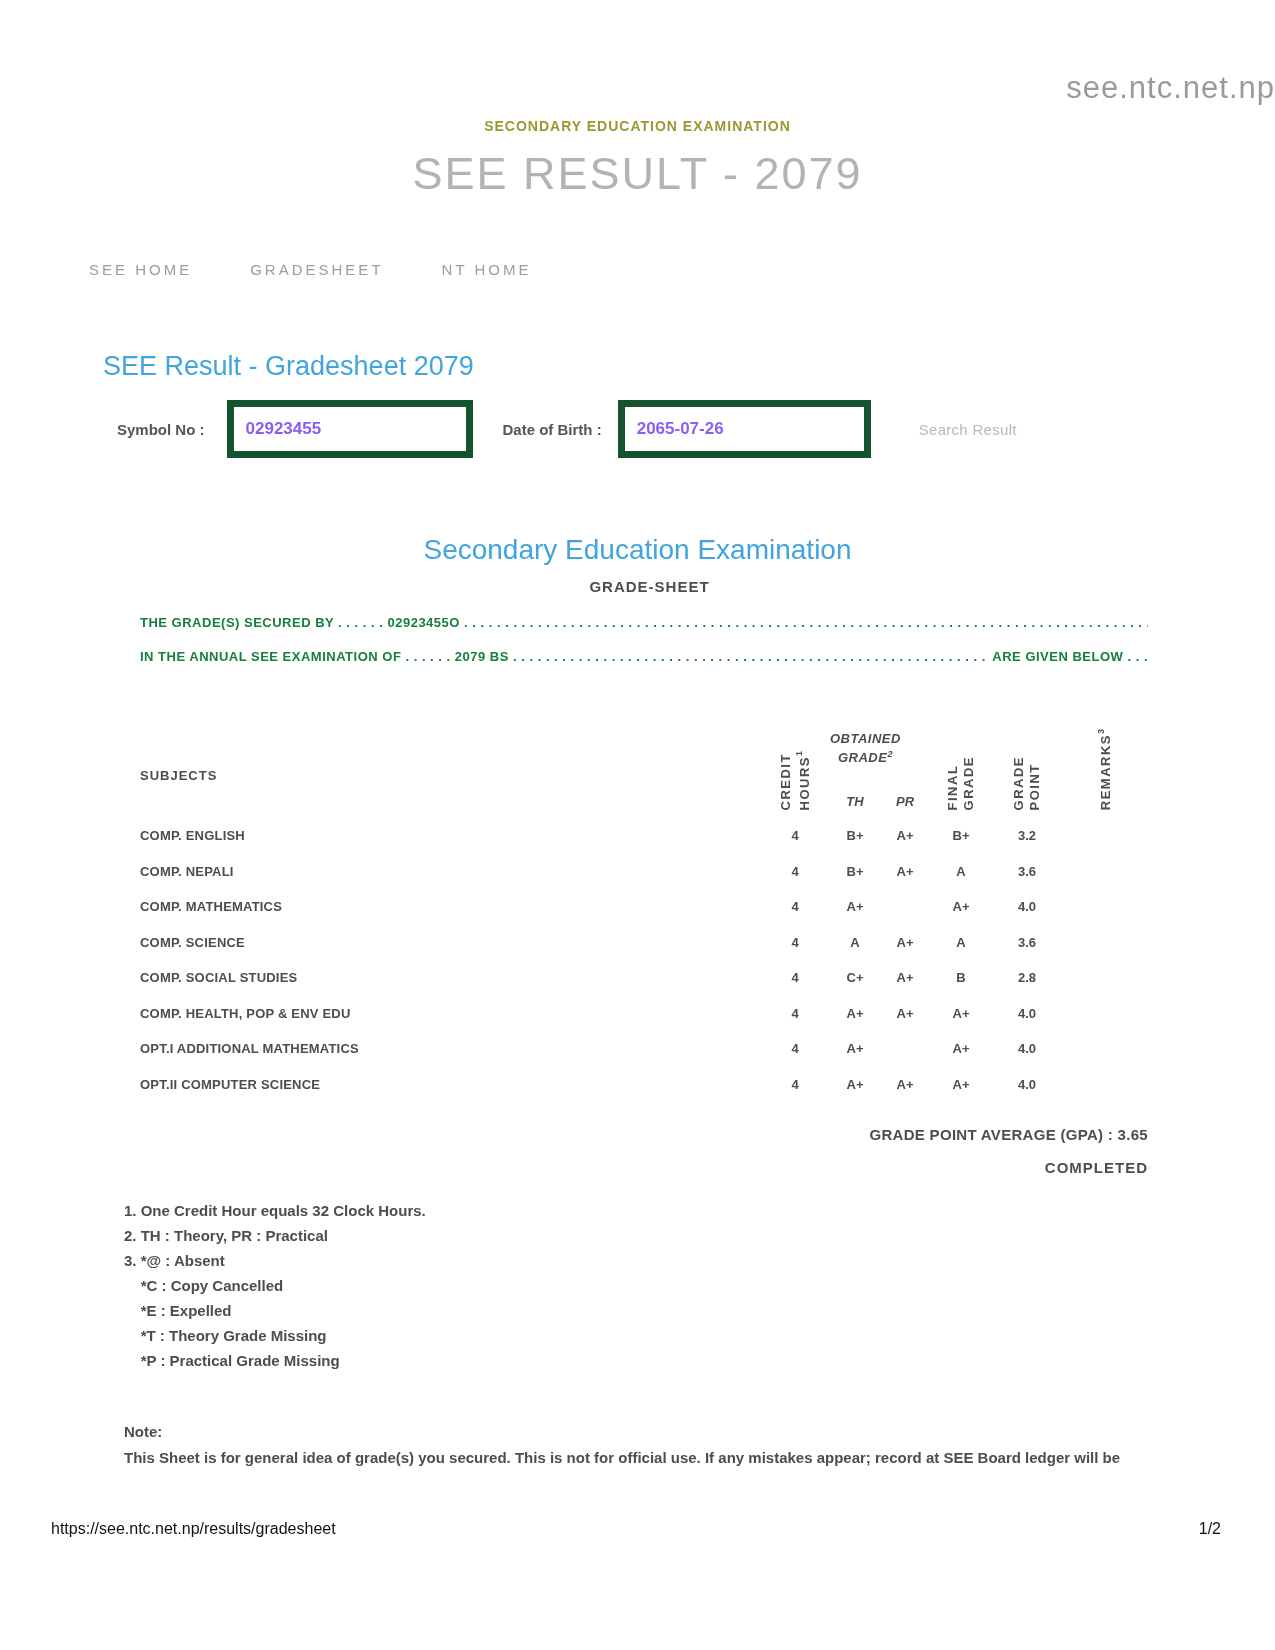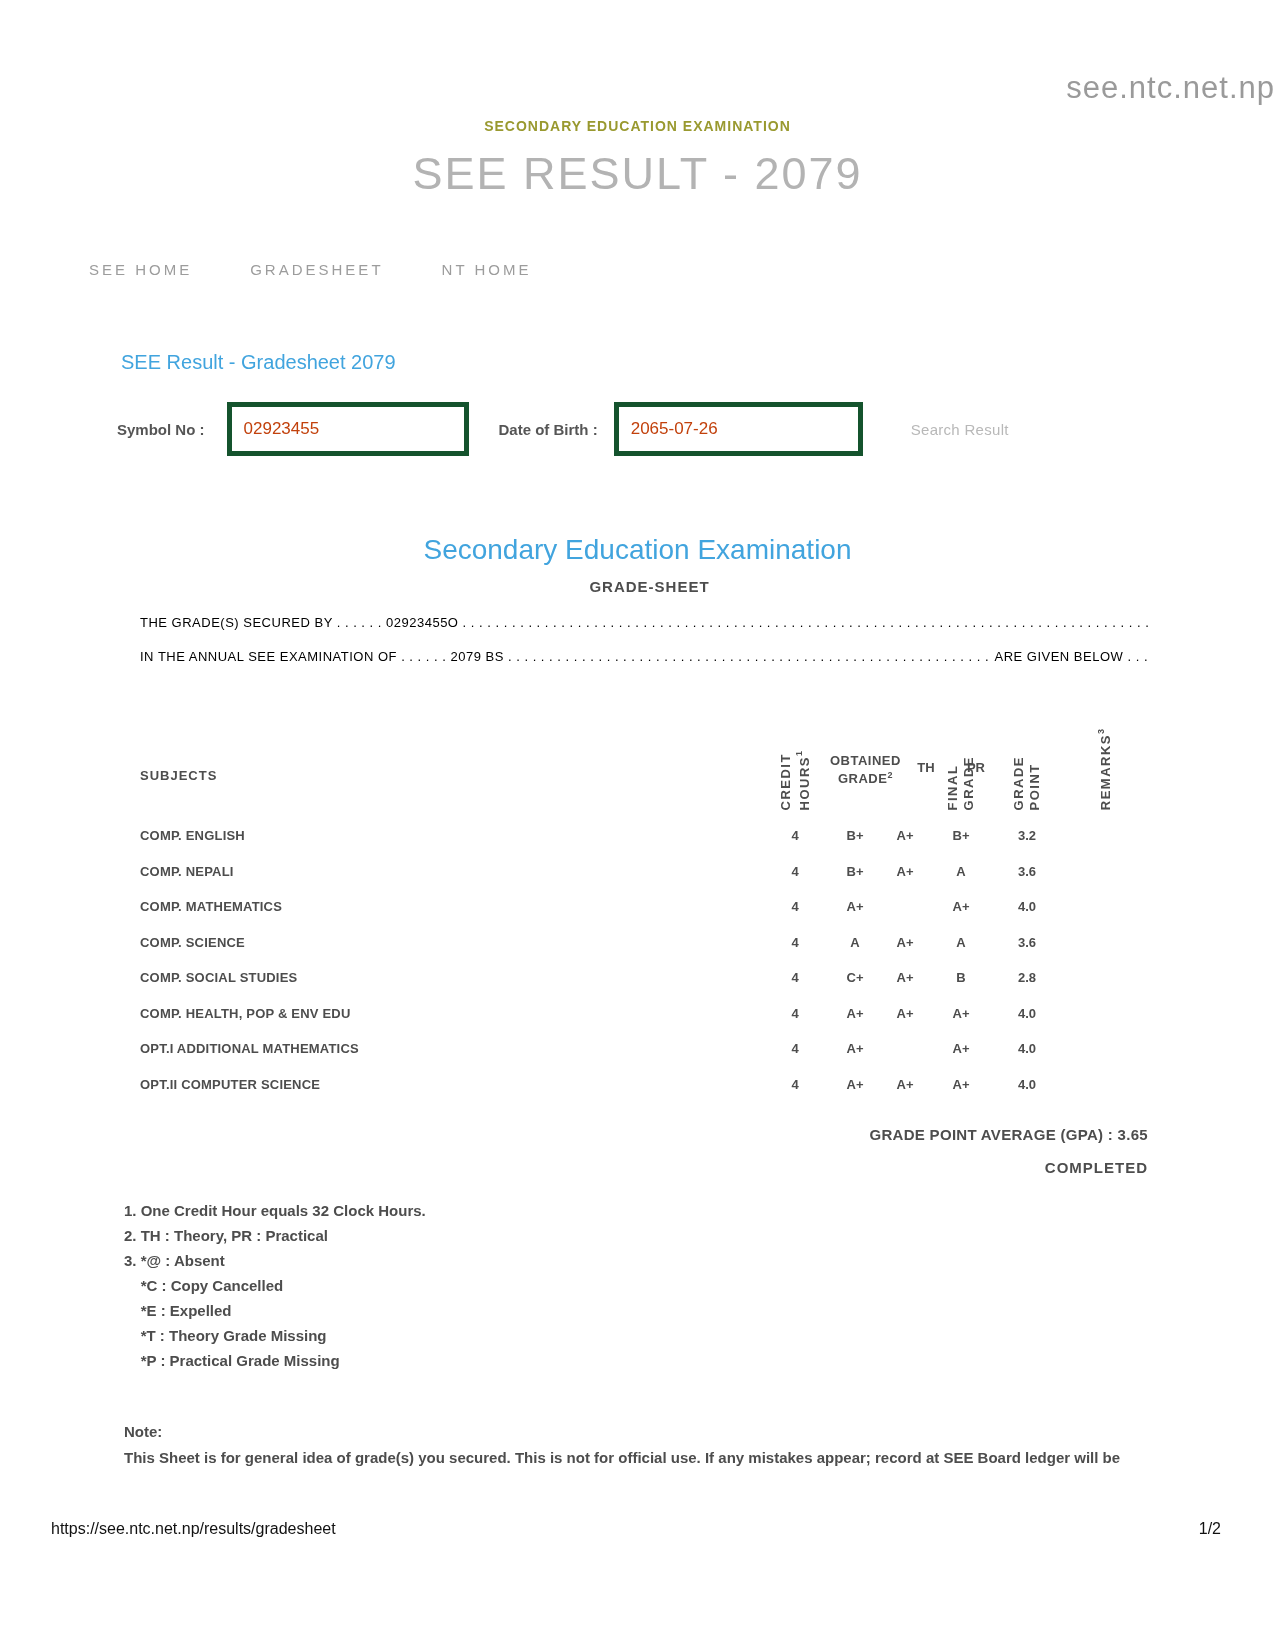--- a/index.html
+++ b/index.html
@@ -17,52 +17,52 @@
     font-size:31px; color:#9a9a9a; letter-spacing:1px; }
   .site-subtitle { position:absolute; top:118px; left:0; right:0; text-align:center;
     font-size:14px; font-weight:700; color:#99992f; letter-spacing:1px; }
   .site-banner { position:absolute; top:148px; left:0; right:0; text-align:center;
     font-size:45px; color:#b3b3b3; letter-spacing:2px; }
   
   .nav { position:absolute; top:261px; left:89px; display:flex; gap:58px;
     font-size:15px; color:#9c9c9c; letter-spacing:3px; }
   .nav-item { cursor:pointer; white-space:nowrap; }
   
-  .result-heading { position:absolute; top:351px; left:103px; font-size:20px; color:#41a4de;margin-left:18px; }
+  .result-heading { position:absolute; top:351px; left:103px; font-size:27px; color:#41a4de; }
   .form-row { position:absolute; top:405px; left:117px; display:flex; align-items:center; height:48px; }
   .f-label { font-size:15px; font-weight:700; color:#555; white-space:nowrap; }
-  .t-input { width:220px; height:44px; border:5px solid #14532d; background:#fff;
-    font-family:"Liberation Sans", sans-serif; font-size:17px; color:#c2410c; padding:0 0 0 12px; outline:none; }
+  .t-input { width:220px; height:44px; border:7px solid #14532d; background:#fff;
+    font-family:"Liberation Sans", sans-serif; font-size:17px; color:#8b5cf6; padding:0 0 0 12px; outline:none;font-weight:bold; }
   .in-symbol { margin-left:22px; }
   .lbl-dob { margin-left:30px; }
   .in-dob { margin-left:16px; width:227px; }
   .search-btn { margin-left:42px; font-size:15px; color:#b8b8b8; letter-spacing:0.3px;
     background:none; border:none; font-family:"Liberation Sans", sans-serif; cursor:pointer; }
   
   .exam-title { position:absolute; top:534px; left:0; right:0; text-align:center; font-size:28px; color:#41a4de; }
   .gs-subtitle { position:absolute; top:578px; left:0; right:0; text-align:center;
     font-size:15px; font-weight:700; color:#4d4d4d; letter-spacing:1px;padding-left:24px; }
   .dot-lines { position:absolute; top:605px; left:140px; width:1008px;
-    font-size:13px; font-weight:400; color:#000000; letter-spacing:0.5px; }
+    font-size:13px; font-weight:700; color:#15803d; letter-spacing:0.5px; }
   .dotline { display:flex; height:34px; align-items:center; white-space:pre; overflow:hidden; }
   .dotline .fill { flex:1 1 0; overflow:hidden; }
   .dotline .rpart { white-space:pre; }
   
   .gtable { position:absolute; top:726px; left:140px; width:1008px; color:#4d4d4d; }
   .g-header { display:flex; height:84px; align-items:flex-end; }
   .col-subject { flex:1 1 auto; }
   .col-credit { width:70px; } .col-th { width:50px; } .col-pr { width:50px; }
   .col-final { width:62px; } .col-gp { width:70px; } .col-remarks { width:86px; }
   .hc { display:flex; justify-content:center; align-items:flex-end; }
   .subjects-h { align-self:center; font-size:13px; font-weight:700; letter-spacing:1px; padding-top:14px; }
   .vhead { writing-mode:vertical-rl; transform:rotate(180deg);
     font-size:13px; font-weight:700; letter-spacing:1.5px; line-height:1.25; white-space:nowrap; }
   .vhead sup { font-size:9px; letter-spacing:0; }
-  .og-col { width:100px; display:flex; flex-direction:row; justify-content:space-between;
-    height:84px; align-items:center; }
+  .og-col { width:100px; display:flex; flex-direction:column; justify-content:space-between;
+    height:84px; align-items:flex-start;font-style:italic; }
   .og-title { text-align:center; font-size:13px; font-weight:700; line-height:1.35; letter-spacing:0.5px; padding-top:4px; }
   .og-title sup { font-size:9px; }
   .og-thpr { display:flex; font-size:13px; font-weight:700; }
   .og-thpr span { width:50px; text-align:center; padding-bottom:1px; }
   .g-rows { margin-top:8px; }
   .g-row { display:flex; align-items:center; height:35.5px; font-size:13px; font-weight:700; }
   .g-row .col-subject { letter-spacing:0.2px; }
   .g-row .cc { text-align:center; }
   
   .gpa-line { position:absolute; top:1126px; right:127px; font-size:15px; font-weight:700;

